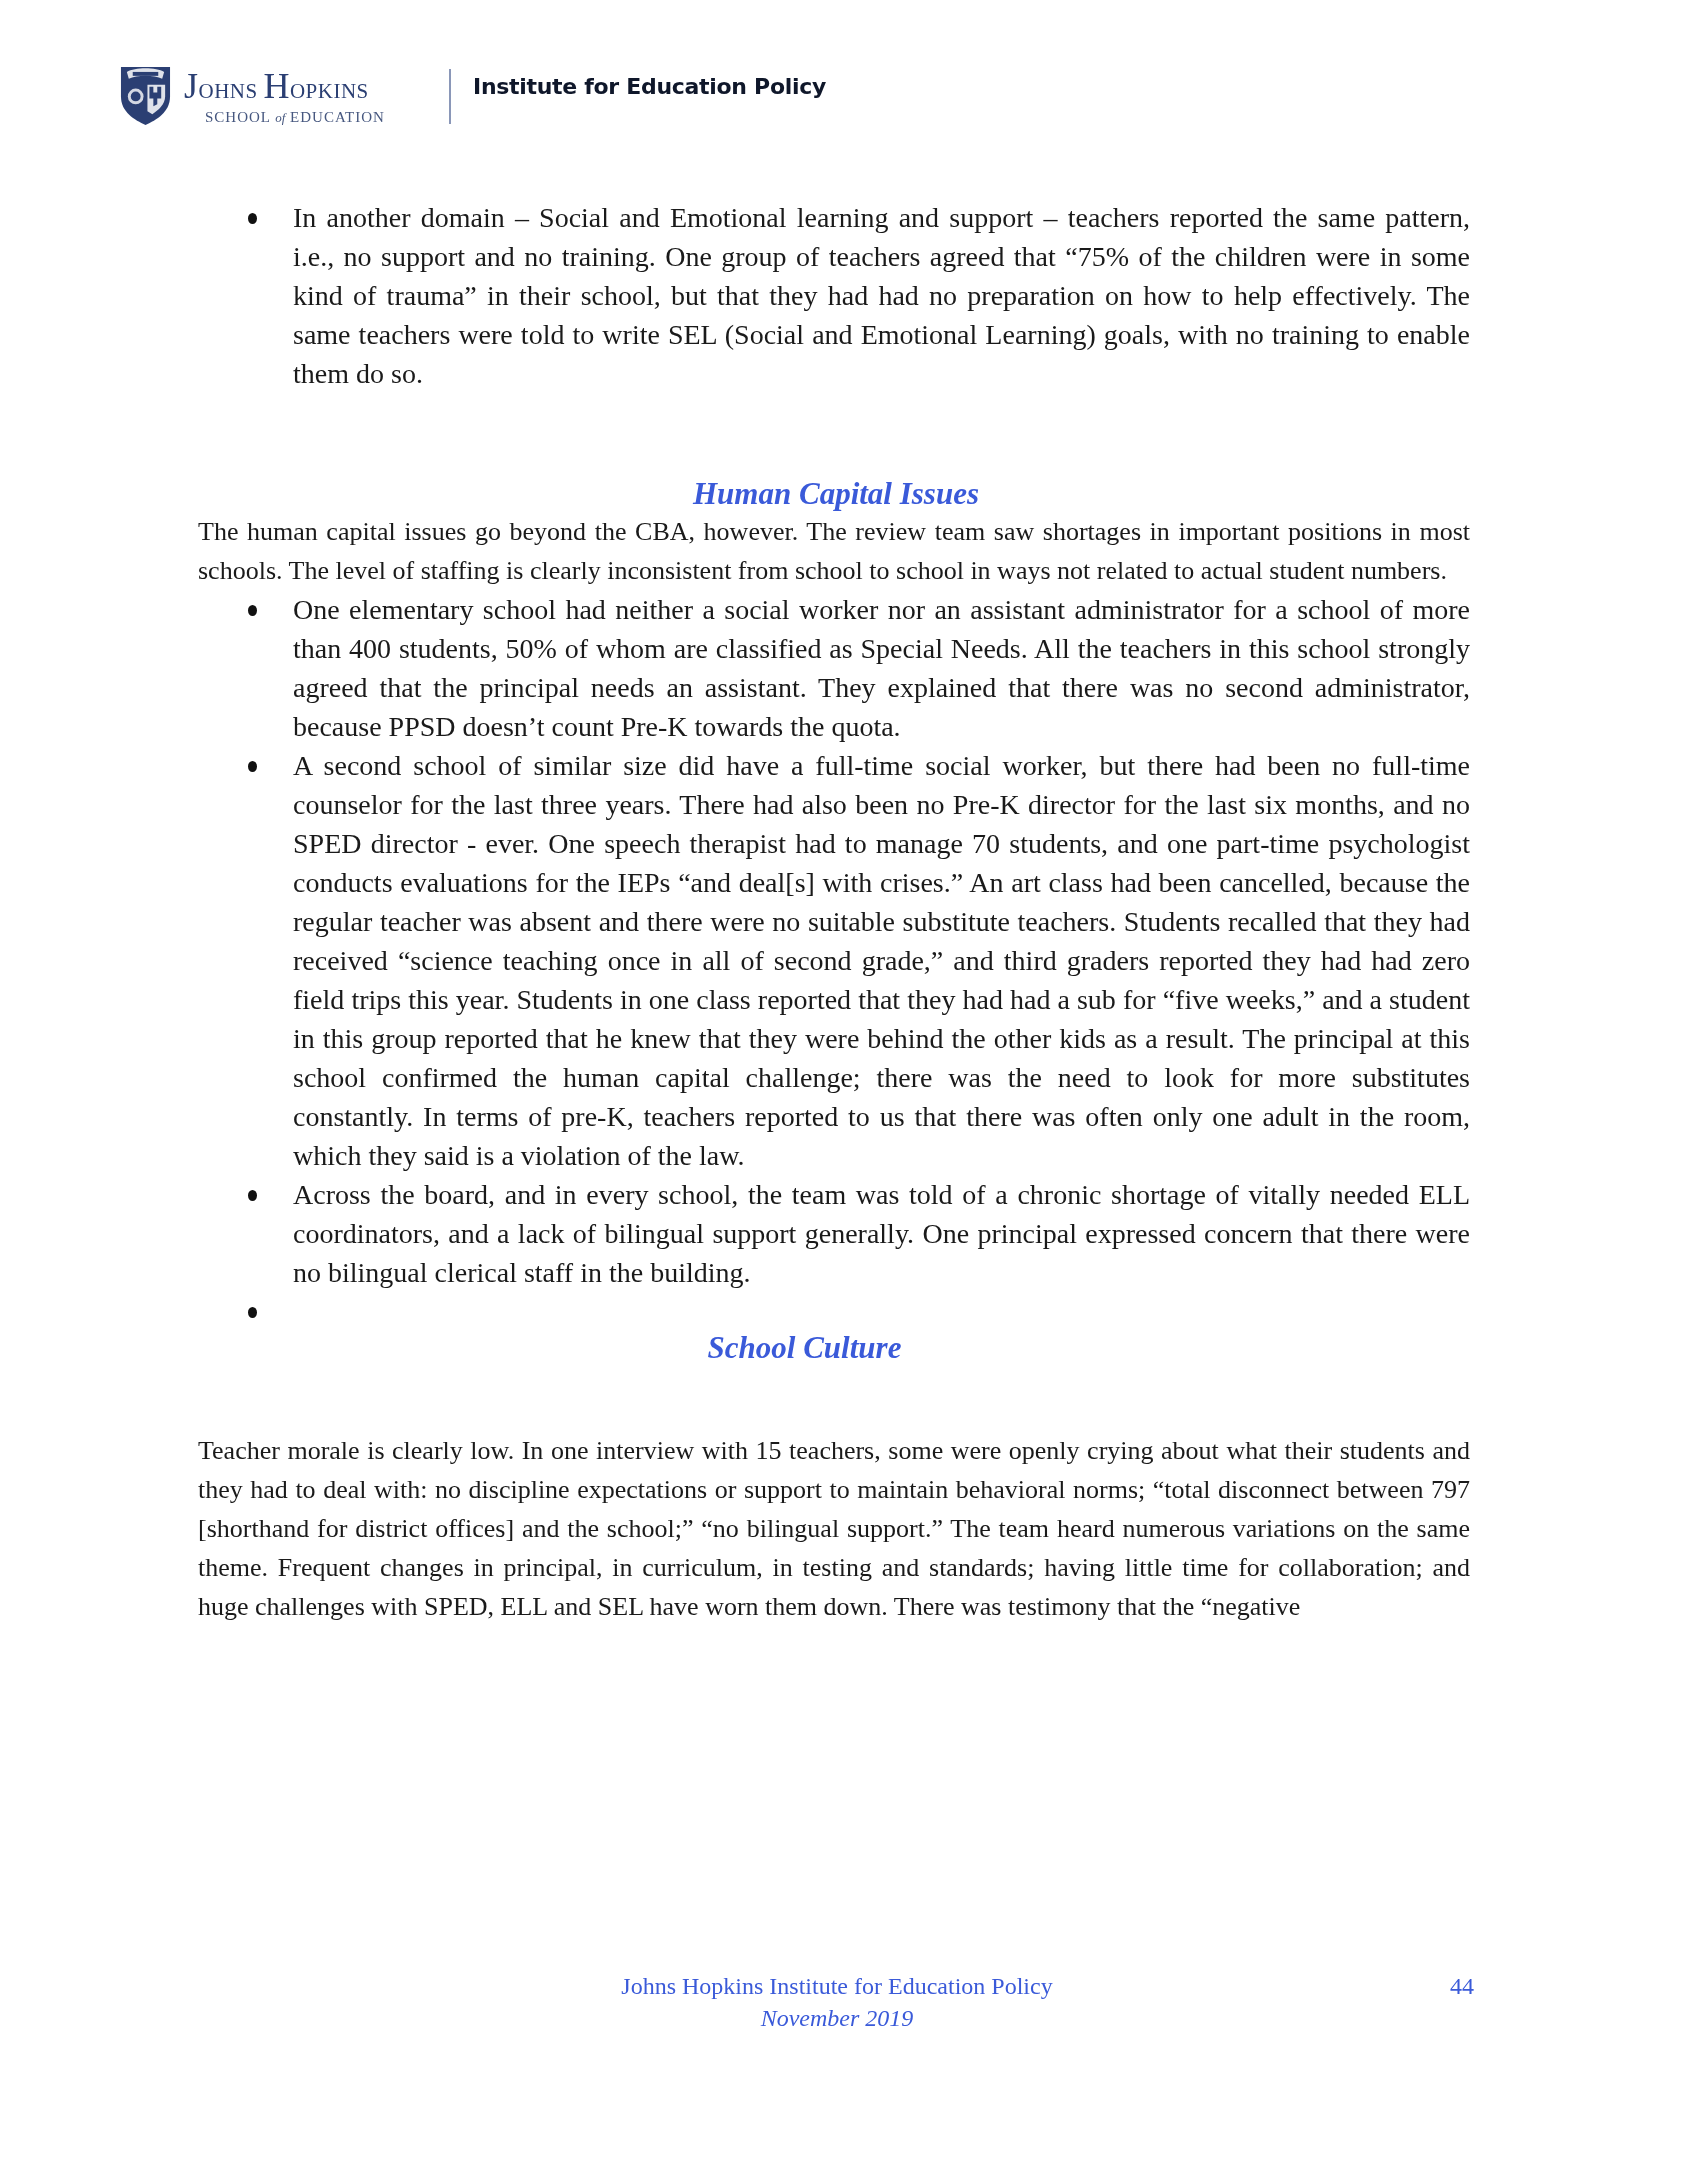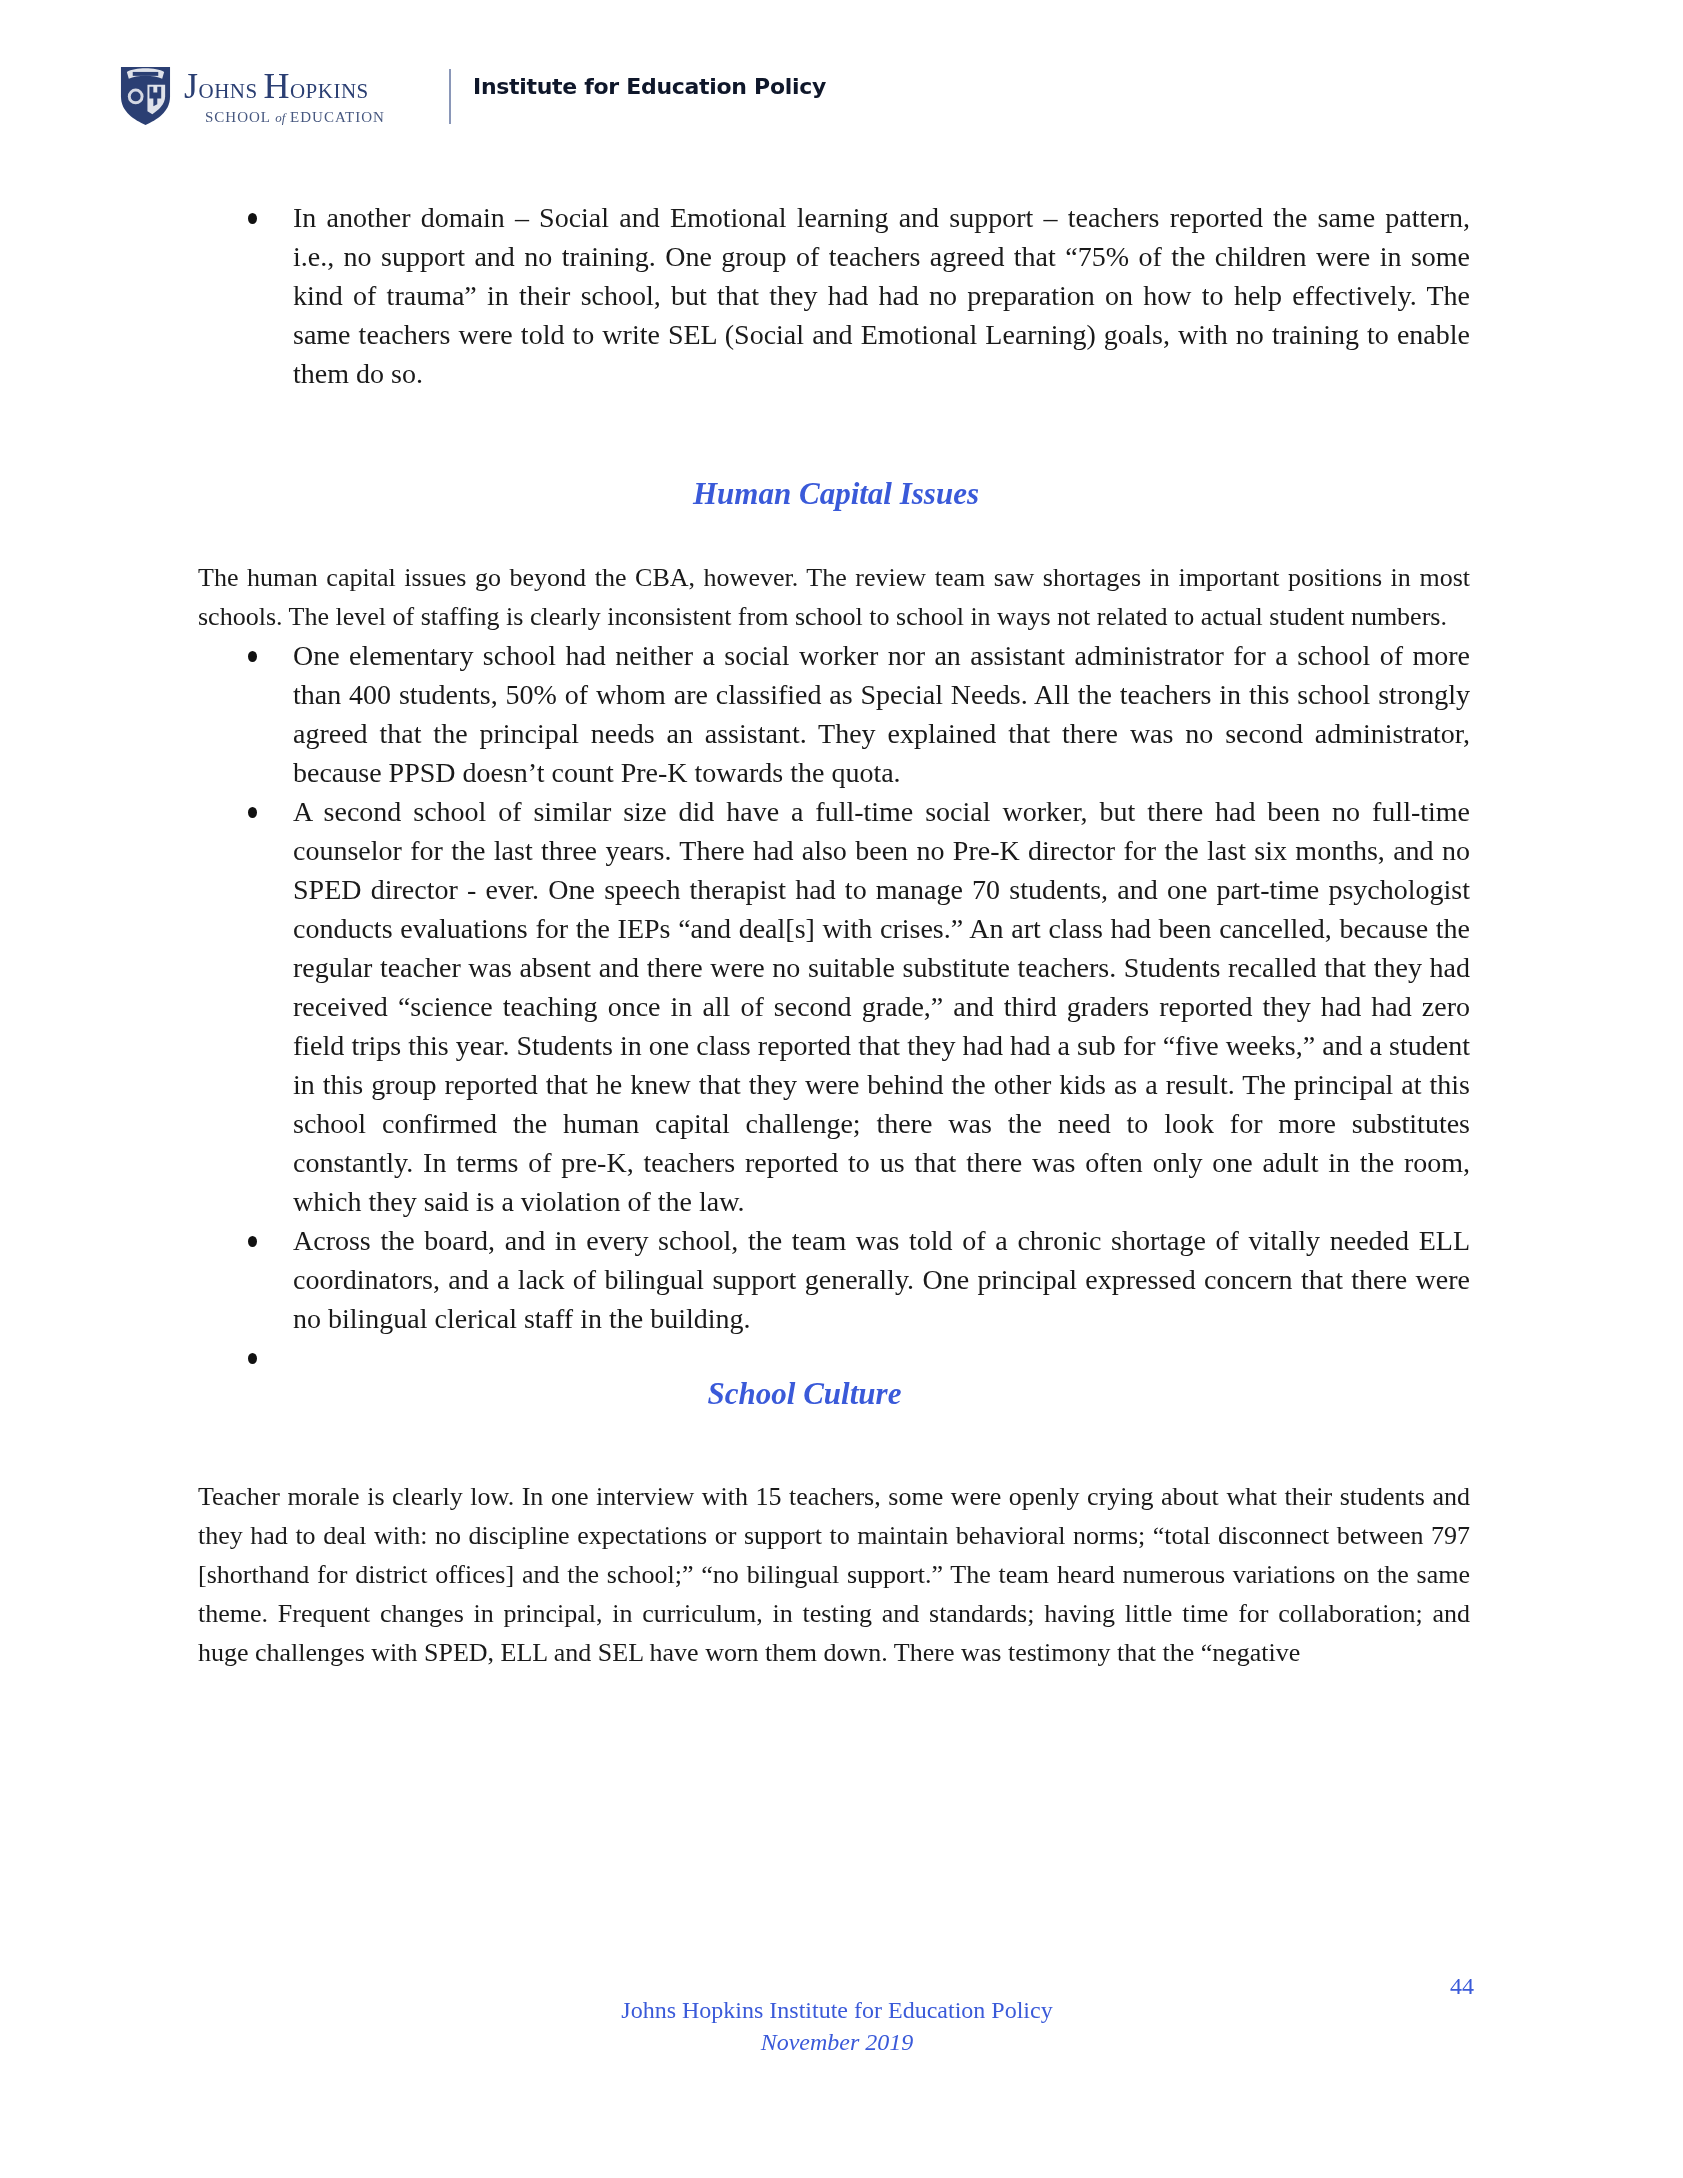--- a/index.html
+++ b/index.html
@@ -18,26 +18,26 @@
                  font-weight: bold; font-size: 22px; color: #0f172a; white-space: nowrap; letter-spacing: -0.3px; }
 
     .content { position: absolute; left: 198px; top: 198px; width: 1272px; }
     .para { font-size: 26px; line-height: 39px; text-align: justify; margin: 0; }
     ul.bullets { list-style: none; margin: 0; padding: 0; }
     ul.bullets li { position: relative; padding-left: 95px; font-size: 28px; line-height: 39px;
                     text-align: justify; }
     ul.bullets li .dot { position: absolute; left: 50px; top: 15px; width: 9px; height: 11px;
                          border-radius: 50%; background: #111; }
     .heading { text-align: center; font-style: italic; color: #3a5ad9; font-size: 31px; margin: 0; }
-    .h1 { margin-top: 83px; margin-bottom: 46px; padding-left: 4px; font-style: italic; }
+    .h1 { margin-top: 83px; padding-left: 4px; font-style: italic; }
     .h2 { margin-top: 38px; margin-bottom: 65px; margin-left: -59px; }
 
     .footer { position: absolute; left: 0; top: 1970px; width: 1683px; color: #3a5ad9;
               font-size: 24px; line-height: 32px; }
-    .footer .lines { position: absolute; left: 540px; width: 594px; text-align: center; margin-top: 24px; }
+    .footer .lines { position: absolute; left: 540px; width: 594px; text-align: center; }
     .footer .date { font-style: italic; }
     .footer .page { position: absolute; left: 1434px; top: 0; width: 40px; text-align: right; }
   </style>
 </head>
 <body>
 
 <div class="header">
   <svg class="shield" viewBox="0 0 54 64">
     <path d="M2 4 H52 V34 C52 50 38 58 27 63 C16 58 2 50 2 34 Z" fill="#2b3f73"></path>
     <path d="M8 9 C16 4 38 4 46 9 L44 16 C36 12 18 12 10 16 Z" fill="#ffffff" opacity="0.85"></path>

